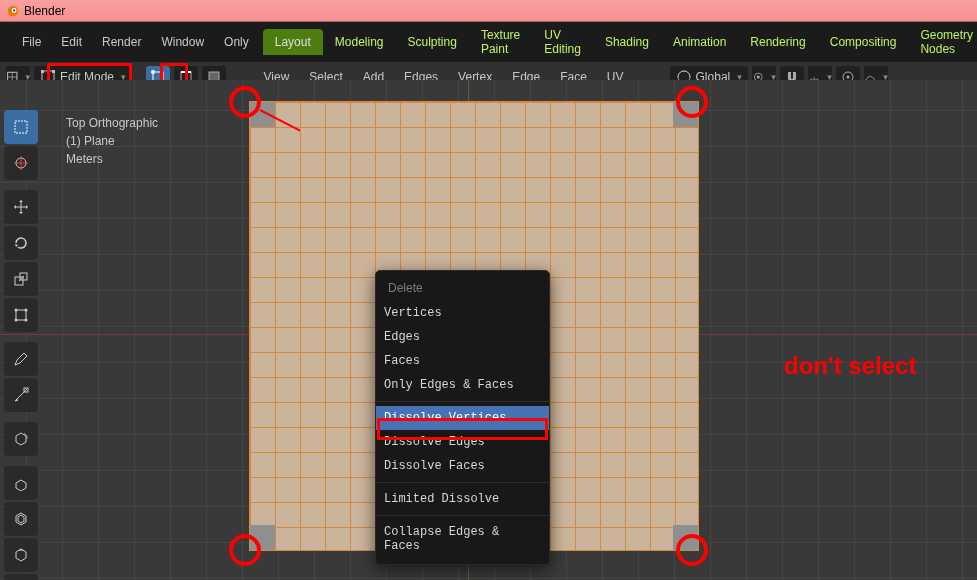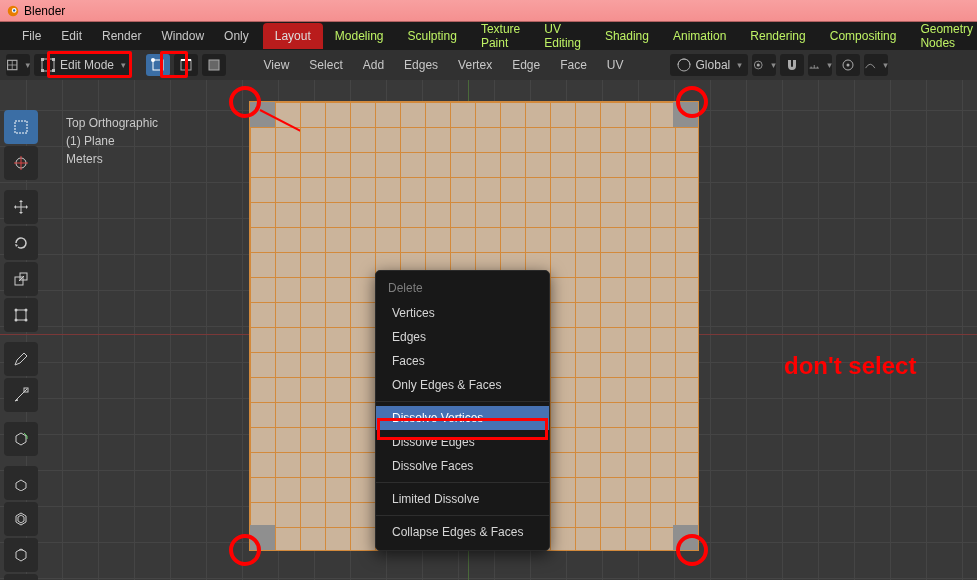--- a/index.html
+++ b/index.html
@@ -4,27 +4,27 @@
 <style>
 * { margin: 0; padding: 0; box-sizing: border-box; font-family: -apple-system, "Segoe UI", sans-serif; user-select: none; }
 html, body { width: 977px; height: 580px; overflow: hidden; background: #393939; }
 
 
 .title-bar { height: 22px; background: linear-gradient(#f8a0a0,#f59090); display: flex; align-items: center; padding-left: 6px; border-bottom: 1px solid #b06060; }
 .title-bar .logo { width: 14px; height: 14px; fill: #e87d00; margin-right: 4px; }
 .title-bar .title { font-size: 12px; color: #000; }
 
 
-.menu-bar { height: 28px; background: #1b1b1b; display: flex; align-items: center; padding: 0 6px; font-size: 12px; color: #c8c8c8; }
+.menu-bar { height: 40px; background: #1b1b1b; display: flex; align-items: center; padding: 0 6px; font-size: 12px; color: #c8c8c8; }
 .menu-bar .blender-icon { width: 18px; height: 18px; margin-right: 6px; }
 .menu-bar .menu-item { padding: 4px 10px; cursor: pointer; }
 .menu-bar .spacer-small { width: 12px; }
 .workspace-tabs { display: flex; align-items: center; margin-left: 4px; }
 .workspace-tabs .tab { padding: 6px 12px; font-size: 12px; color: #bef264; cursor: pointer; }
-.workspace-tabs .tab.active { background: #b91c1c; color: #dedede; border-radius: 4px 4px 0 0; }
+.workspace-tabs .tab.active { background: #4d7c0f; color: #dedede; border-radius: 4px 4px 0 0; }
 
 
 .header-strip { height: 30px; background: #313131; display: flex; align-items: center; padding: 0 6px; font-size: 12px; color: #c8c8c8; gap: 4px; position: relative; }
 .hs-btn { height: 22px; display: flex; align-items: center; padding: 0 6px; background: #202020; border-radius: 3px; cursor: pointer; gap: 4px; justify-content: space-between; }
 .hs-btn.icon-only { width: 24px; justify-content: center; padding: 0; }
 .hs-chevron { font-size: 9px; color: #8a8a8a; margin-left: 3px; }
 .hs-label { white-space: nowrap; }
 .hs-sep { width: 6px; }
 .header-text-btn { padding: 0 8px; cursor: pointer; }
 
@@ -63,21 +63,21 @@
     linear-gradient(90deg,#d38a3c 1px, transparent 1px);
   background-size: 25px 25px;
   border: 1px solid #d38a3c;
   z-index: 2;
 }
 .corner-grey { position: absolute; width: 25px; height: 25px; background: #8f8f8f; }
 
 
 .ctx-menu { position: absolute; left: 375px; top: 190px; width: 175px; background: #181818; border: 1px solid #2a2a2a; border-radius: 5px; padding: 6px 0; z-index: 10; font-size: 12px; color: #d6d6d6; box-shadow: 0 4px 16px rgba(0,0,0,.6); }
 .ctx-title { padding: 4px 12px 6px; color: #7d7d7d; }
-.ctx-item { padding: 5px 16px; cursor: pointer; position: relative; }
+.ctx-item { padding: 5px 8px; cursor: pointer; position: relative; font-family: Liberation Mono, monospace; }
 .ctx-item.highlight { background: #4772b3; color: #fff; }
 .ctx-sep { height: 1px; background: #2e2e2e; margin: 4px 0; }
 .ctx-redbox { position: absolute; left: 377px; top: 338px; width: 171px; height: 22px; border: 3px solid #ff0000; z-index: 11; pointer-events:none; }
 
 
 .anno-text { position: absolute; left: 784px; top: 272px; font-size: 24px; font-weight: 700; color: #ff0000; z-index: 20; }
 .red-circle { position: absolute; width: 32px; height: 32px; border: 4px solid #ff0000; border-radius: 50%; z-index: 15; pointer-events:none; }
 
 svg.anno-lines { position: absolute; inset:0; z-index: 14; pointer-events:none; }
 svg.anno-lines line { stroke: #ff0000; stroke-width: 2; }

